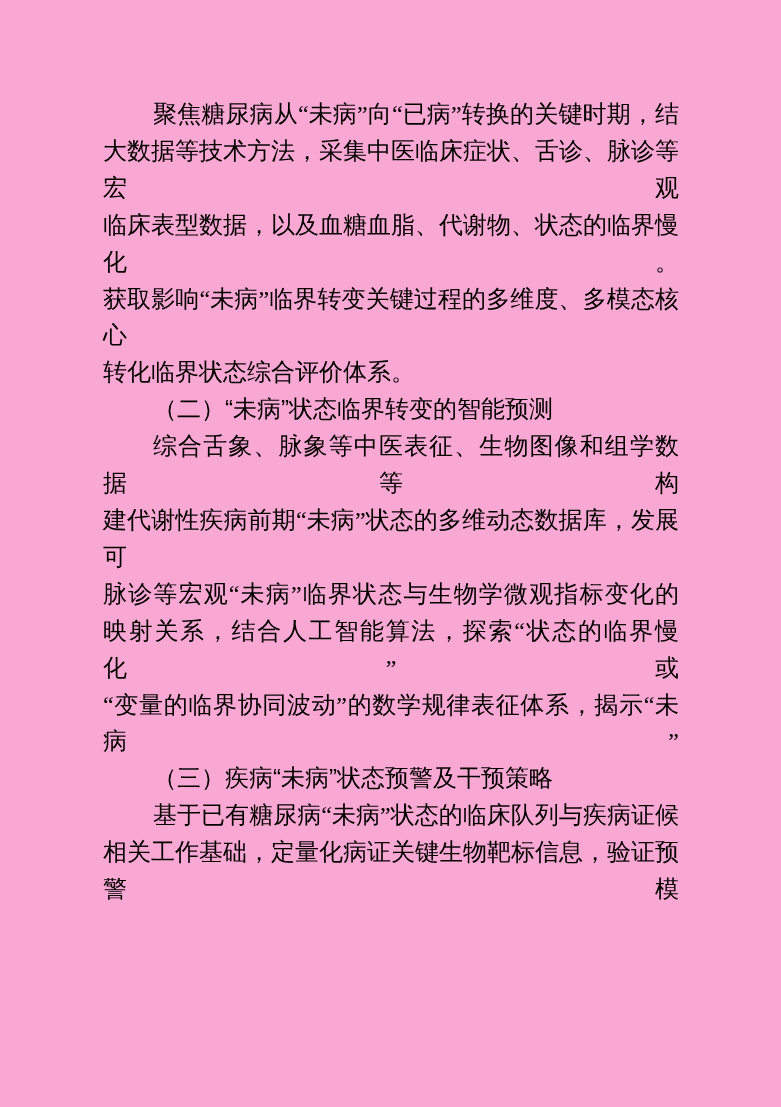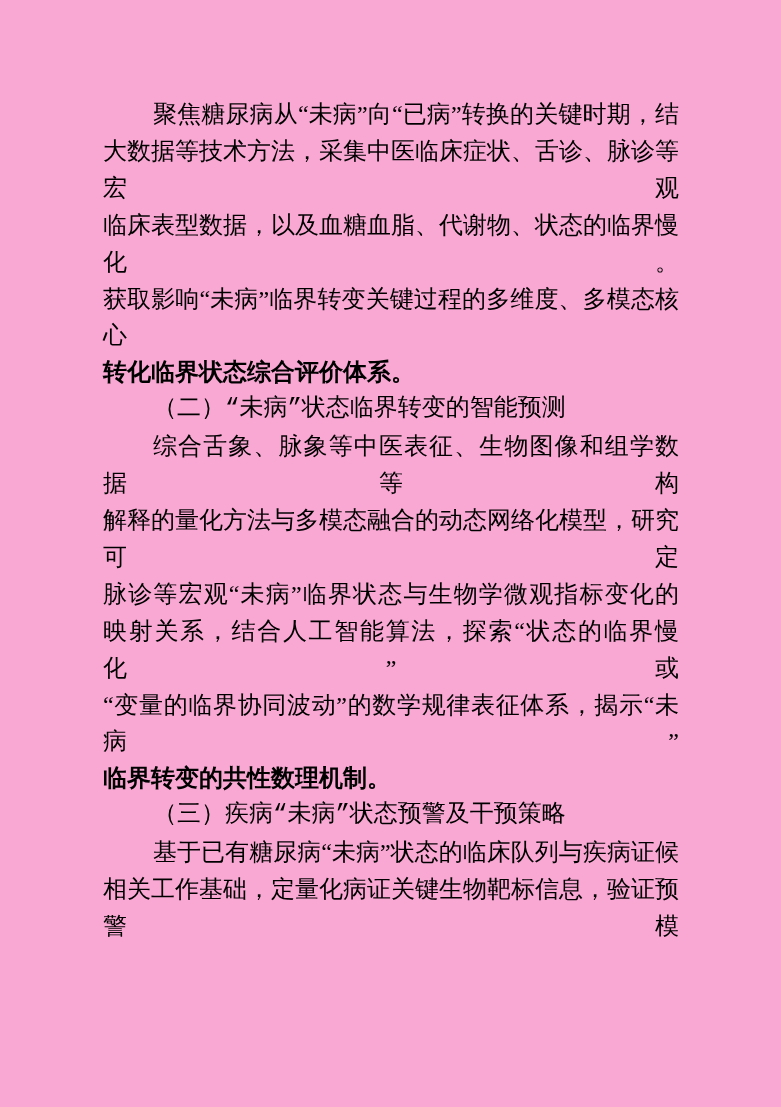--- a/index.html
+++ b/index.html
@@ -27,51 +27,49 @@
     line-height: 36.9px;
     text-align: justify;
     text-align-last: justify;
     white-space: normal;
   }
   .line.indent {
     text-indent: 50px;
   }
   .line.end {
     text-align-last: left;
-    font-weight: bold;
   }
   .subheading {
     font-size: 24px;
     line-height: 36.9px;
     text-indent: 50px;
     text-align: center;
     text-align-last: left;
-    font-family: Liberation Mono, monospace;
+    font-family: Liberation Sans, sans-serif;
   }
 </style>
 </head>
 <body>
 
 <div class="page">
   <div class="content" style="color: rgb(0, 0, 0);">
       <div>
         <div class="line indent">聚焦糖尿病从“未病”向“已病”转换的关键时期，结</div>
         <div class="line">大数据等技术方法，采集中医临床症状、舌诊、脉诊等宏观</div>
         <div class="line">临床表型数据，以及血糖血脂、代谢物、状态的临界慢化。</div>
         <div class="line">获取影响“未病”临界转变关键过程的多维度、多模态核心</div>
         <div class="line end">转化临界状态综合评价体系。</div>
       </div>
       <div class="subheading">（二）“未病”状态临界转变的智能预测</div>
       <div>
         <div class="line indent">综合舌象、脉象等中医表征、生物图像和组学数据等构</div>
-        <div class="line">解释的量化方法与多模态融合的动态网络化模型，研究可定</div>
+        <div class="line">建代谢性疾病前期“未病”状态的多维动态数据库，发展可</div>
         <div class="line">脉诊等宏观“未病”临界状态与生物学微观指标变化的</div>
         <div class="line">映射关系，结合人工智能算法，探索“状态的临界慢化”或</div>
         <div class="line">“变量的临界协同波动”的数学规律表征体系，揭示“未病”</div>
-        <div class="line end">临界转变的共性数理机制。</div>
       </div>
       <div class="subheading">（三）疾病“未病”状态预警及干预策略</div>
       <div>
         <div class="line indent">基于已有糖尿病“未病”状态的临床队列与疾病证候</div>
         <div class="line">相关工作基础，定量化病证关键生物靶标信息，验证预警模</div>
       </div>
     </div>
 </div>
 
 </body></html>

